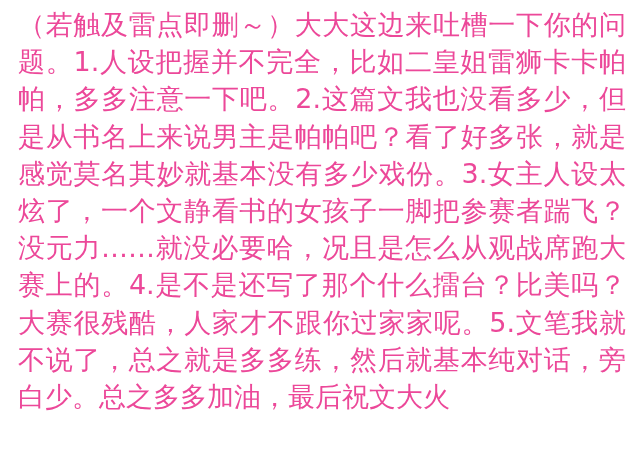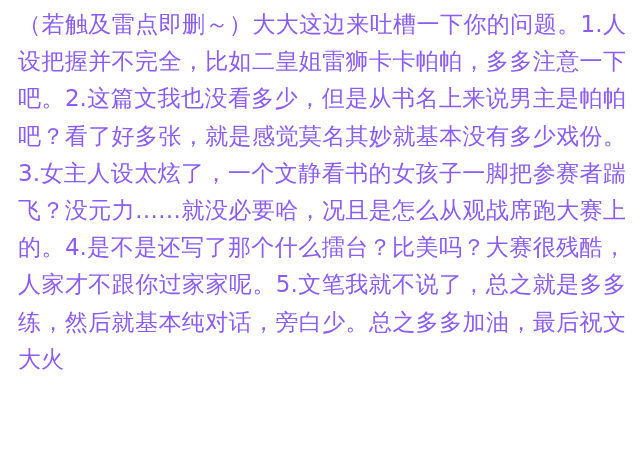--- a/index.html
+++ b/index.html
@@ -15,23 +15,23 @@
   }
   #page {
     position: relative;
     width: 640px;
     height: 465px;
     background: #ffffff;
     box-sizing: border-box;
     padding: 6px 14px 0 18px;
   }
   #body-text {
-    font-size: 23px;
+    font-size: 27px;
     line-height: 37.2px;
-    color: #8b5cf6;
+    color: #ec4899;
     text-align: justify;
     text-justify: inter-ideograph;
     letter-spacing: 0px;
     word-break: break-all;
     white-space: normal;
     font-weight: 400;
   }
 </style>
 </head>
 <body>

